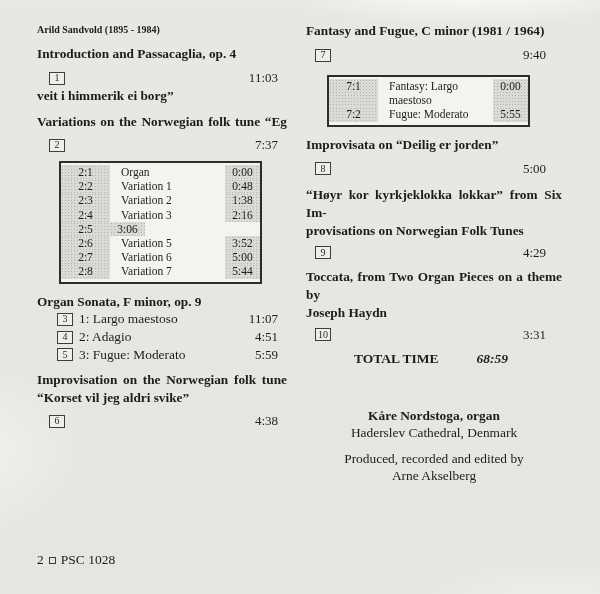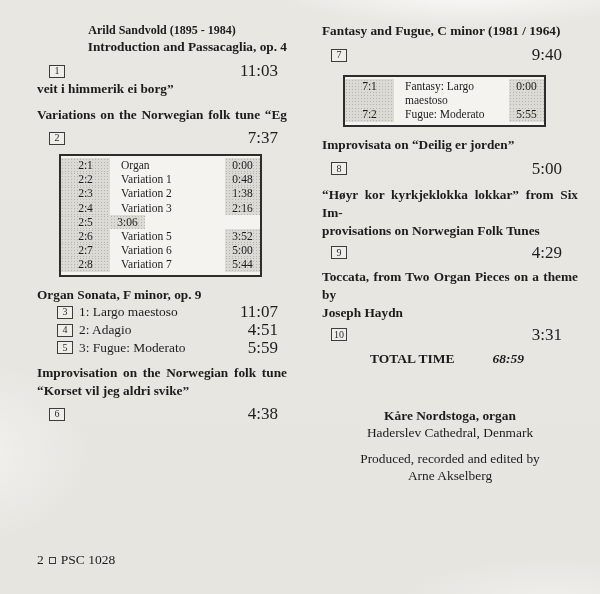--- a/index.html
+++ b/index.html
@@ -9,37 +9,37 @@
     font-family:"Liberation Serif","DejaVu Serif",serif;
     color:#1c1c1c;
     background:
       radial-gradient(ellipse 280px 55px at 78% -2%, rgba(253,253,252,0.95), rgba(253,253,252,0) 70%),
       radial-gradient(ellipse 160px 130px at -4% 76%, rgba(250,250,248,0.55), rgba(250,250,248,0) 70%),
       radial-gradient(ellipse 220px 60px at 92% 101%, rgba(248,248,246,0.5), rgba(248,248,246,0) 70%),
       linear-gradient(180deg,#e9e7e2 0%, #e7e5e0 100%);
   }
   .col { position:absolute; top:20px; }
   .col-left  { left:37px;  width:250px; }
-  .col-right { left:322px; width:256px; }
-
-  .composer-title { text-align:center; font-weight:bold; font-size:12px; line-height:16px; margin-top:2px; }
+  .col-right { left:306px; width:256px; }
+
+  .composer-title { font-weight:bold; font-size:10px; line-height:16px; margin-top:2px; }
   .work-title { font-weight:bold; font-size:13.3px; line-height:18px; }
   .jfull { text-align:justify; text-align-last:justify; }
-  .mt7{text-align:right;} .mt8{margin-top:8px;} .mt9{margin-top:9px;} .mt6{margin-top:6px;} .mt4{margin-top:4px;} .mt5{margin-top:5px;}
+  .mt7{margin-top:7px;} .mt8{margin-top:8px;} .mt9{margin-top:9px;} .mt6{margin-top:6px;} .mt4{margin-top:4px;} .mt5{margin-top:5px;}
 
   .track-row { display:flex; align-items:center; justify-content:space-between; height:18px; }
   .tr-left  { padding-left:12px; padding-right:9px; }
   .tr-right { padding-left:9px;  padding-right:16px; }
   .track-box {
     display:inline-flex; align-items:center; justify-content:center;
     min-width:16px; height:13px; padding:0 2px;
     border:1.5px solid #3d3d3d; background:rgba(244,243,239,0.6);
     font-size:10px; line-height:10px; color:#2a2a2a;
   }
-  .time { font-size:17px; color:#1d1d1d; }
+  .time { font-size:13px; color:#1d1d1d; }
 
   .cue-table { border:2px solid #2d2d2d; background:#f4f3ef; width:203px; padding:2px 0 3px 0; }
   .cue-table-left  { margin:7px 0 0 22px; }
   .cue-table-right { margin:11px 0 0 21px; }
   .cue-row { display:flex; align-items:stretch; }
   .cue-no, .cue-time {
     background-color:#dbdad5;
     background-image:radial-gradient(rgba(120,120,114,0.38) 0.7px, transparent 0.9px);
     background-size:3px 3px;
     font-size:11.5px; line-height:14.2px; text-align:center;

